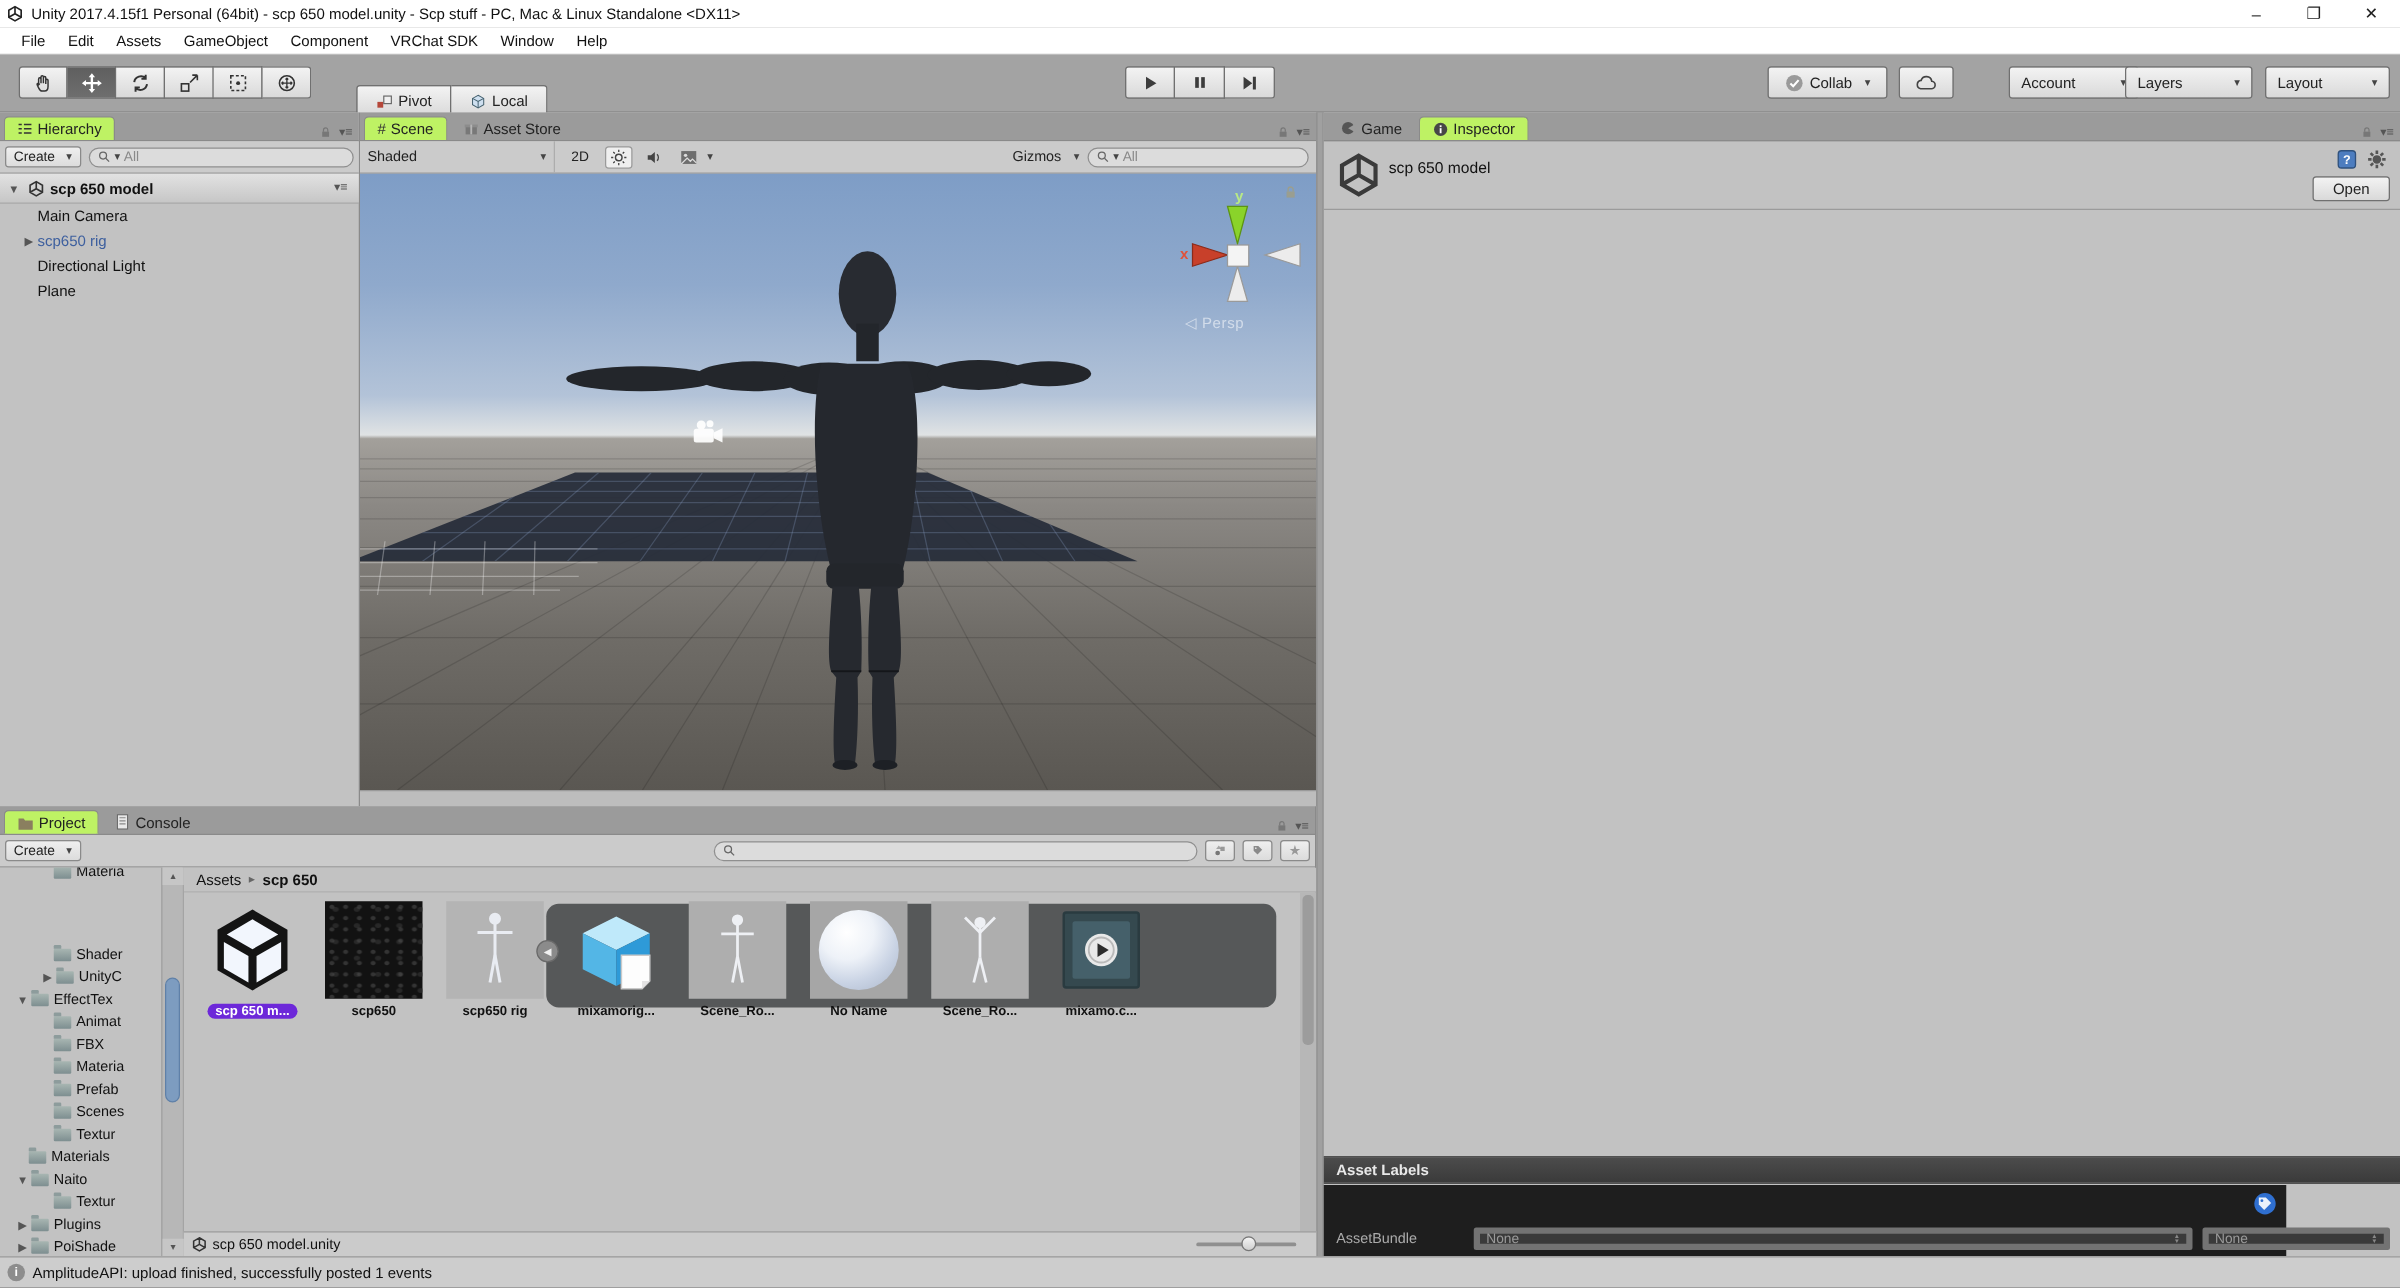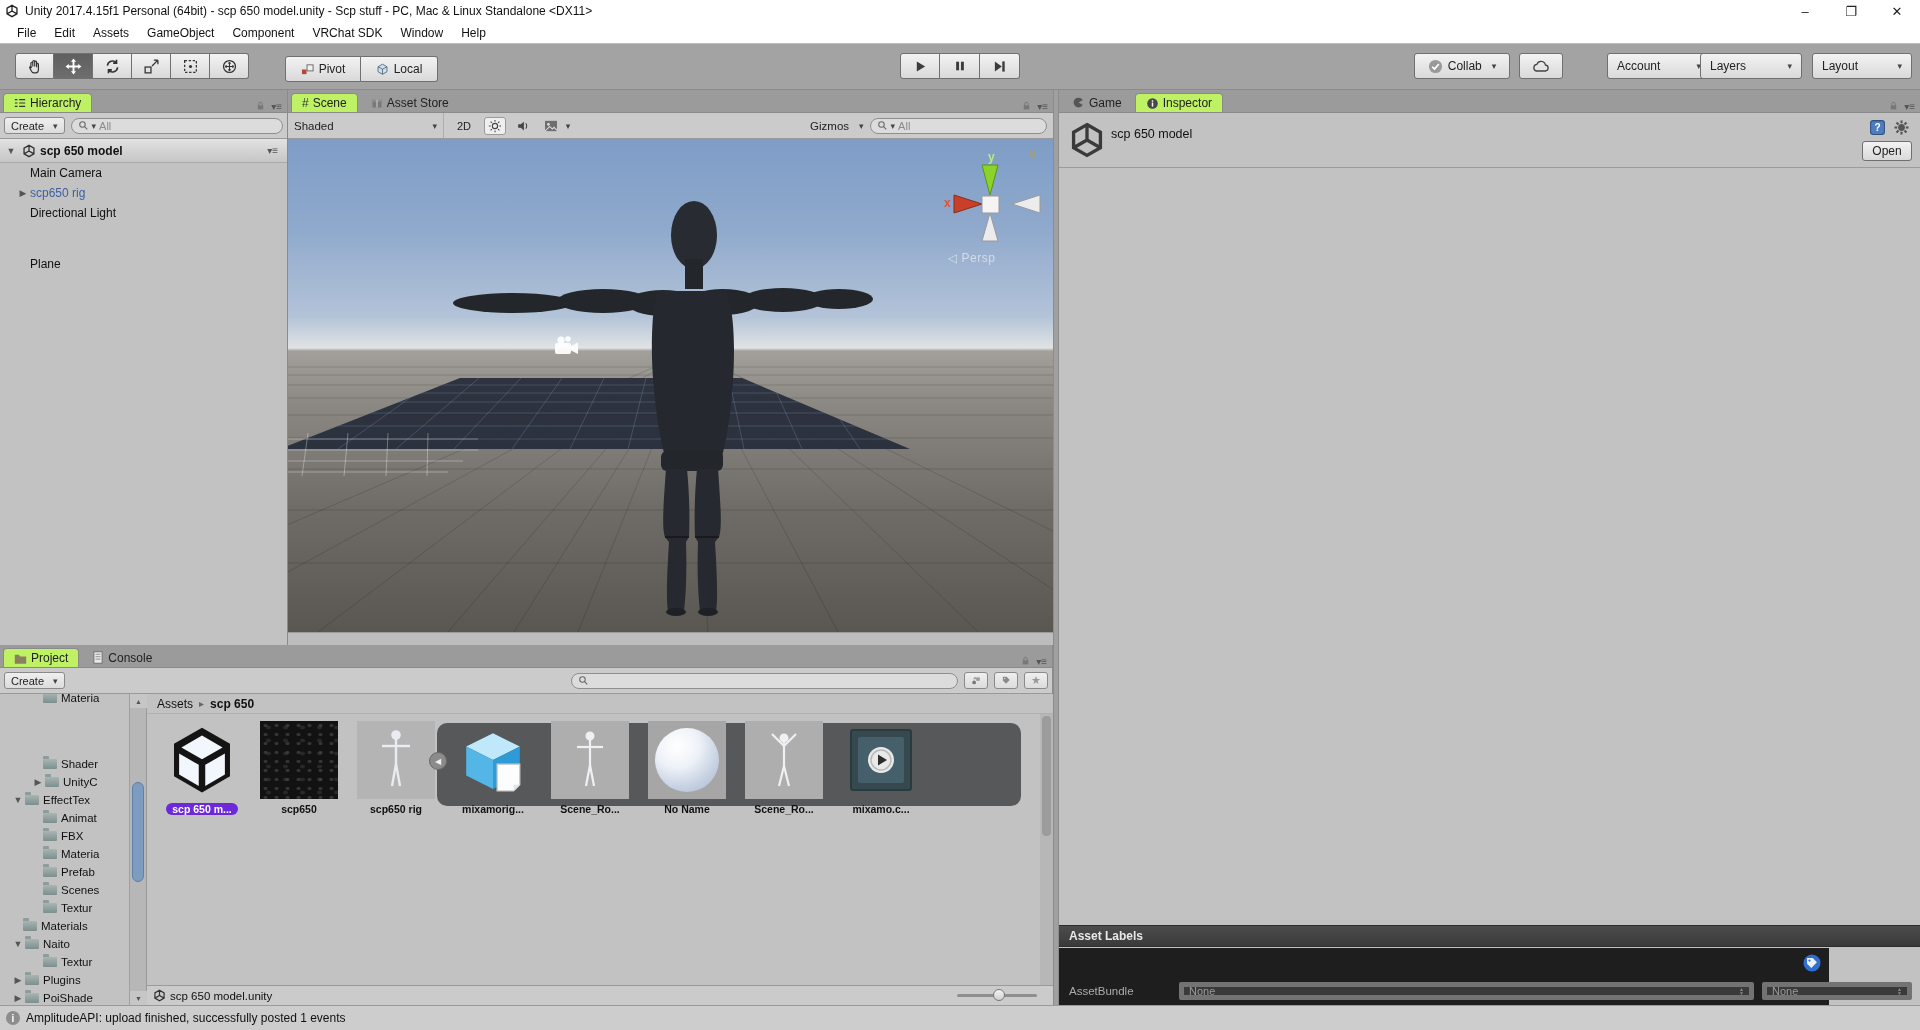--- a/index.html
+++ b/index.html
@@ -65,21 +65,21 @@
     background:linear-gradient(180deg,#7e9dc6 0%,#8fa9cc 18%,#b3c3d8 36%,#e0e3e4 42.4%,#a3a09b 43%,#8b8884 54%,#6f6c67 75%,#5a5752 100%); }
   #view-bottomstrip { left:0; top:542px; width:765px; height:13px; background:#bdbdbd; border-top:1px solid #9a9a9a; }
   .persp { font-size:12px; color:rgba(255,255,255,.55); letter-spacing:.5px; }
 
   
   #splitter { left:1053px; top:90px; width:6px; height:915px; background:#a0a0a0; border-left:1px solid #8c8c8c; border-right:1px solid #8c8c8c; }
   #inspector { left:1059px; top:90px; width:861px; height:915px; background:#c2c2c2; }
   #i-tabs { height:23px; }
   #i-header { height:55px; border-bottom:1px solid #9b9b9b; position:relative; }
   #i-header .ititle { position:absolute; left:52px; top:14px; font-size:12.5px; color:#111; }
-  .openbtn { position:absolute; right:8px; top:28px; width:50px; height:20px; }
+  .openbtn { position:absolute; right:8px; top:28px; width:62px; height:20px; }
   #assetlabels-hdr { left:0; top:835px; width:861px; height:22px;
     background:linear-gradient(#4c4c4c,#3a3a3a); border-top:1px solid #2d2d2d; border-bottom:1px solid #2d2d2d;
     display:flex; align-items:center; padding-left:10px; }
   #assetlabels-hdr span { color:#e8e8e8; font-size:12px; font-weight:bold; }
   #assetlabels-body { left:0; top:858px; width:770px; height:57px; background:#1e1e1e; }
   .darkdd { background:#3a3a3a; border:5px solid #737373; border-radius:2px; height:18px;
     display:flex; align-items:center; padding:0 5px; color:#9a9a9a; font-size:11px; }
   .darkdd .spin { margin-left:auto; display:flex; flex-direction:column; line-height:4px; font-size:5px; color:#888; }
 
   
@@ -181,21 +181,21 @@
           </svg>
       </div>
       <div class="btn" style="width:39px;">
         <svg class="toolicon" viewBox="0 0 16 16">
             <circle cx="8" cy="8" r="5.6" fill="none" stroke="#333" stroke-width="1.2"></circle>
             <path d="M8 4 V12 M4 8 H12 M8 4 L7 5.3 M8 4 L9 5.3 M8 12 L7 10.7 M8 12 L9 10.7 M4 8 L5.3 7 M4 8 L5.3 9 M12 8 L10.7 7 M12 8 L10.7 9" stroke="#333" stroke-width="1" fill="none"></path>
           </svg>
       </div>
     </div>
 
-    <div class="btngroup abs" style="left:285px; top:12px;">
+    <div class="btngroup abs" style="left:285px; top:24px;">
       <div class="btn" style="width:76px; gap:5px;">
         <svg width="13" height="13" viewBox="0 0 14 14">
             <rect x="1" y="7" width="5" height="5" fill="#b5473a"></rect>
             <rect x="6.5" y="2" width="6.5" height="6.5" fill="#f0f0f0" stroke="#666"></rect>
           </svg>
         <span>Pivot</span>
       </div>
       <div class="btn" style="width:77px; gap:5px;">
         <svg width="13" height="13" viewBox="0 0 16 16">
             <path d="M8 1.5 L13.5 4.6 V10.8 L8 13.9 L2.5 10.8 V4.6 Z" fill="#cfe0f0" stroke="#44606e" stroke-width="1"></path>
@@ -293,21 +293,21 @@
     <div class="hrow" style="padding-left:30px;">
       <span>Main Camera</span>
     </div>
     <div class="hrow" style="padding-left:16px;">
       <span class="disc">▶</span>
       <span style="color:#3d5f9e;">scp650 rig</span>
     </div>
     <div class="hrow" style="padding-left:30px;">
       <span>Directional Light</span>
     </div>
-    <div class="hrow" style="padding-left:30px;margin-top:31px;">
+    <div class="hrow" style="padding-left:30px;">
       <span>Plane</span>
     </div>
   </div>
 
   <div id="scenepanel" class="abs">
     <div id="s-tabs" class="tabstrip">
       <div class="tab active">
         <span style="font-size:12px; color:#333;">#</span>
         <span>Scene</span>
       </div>

